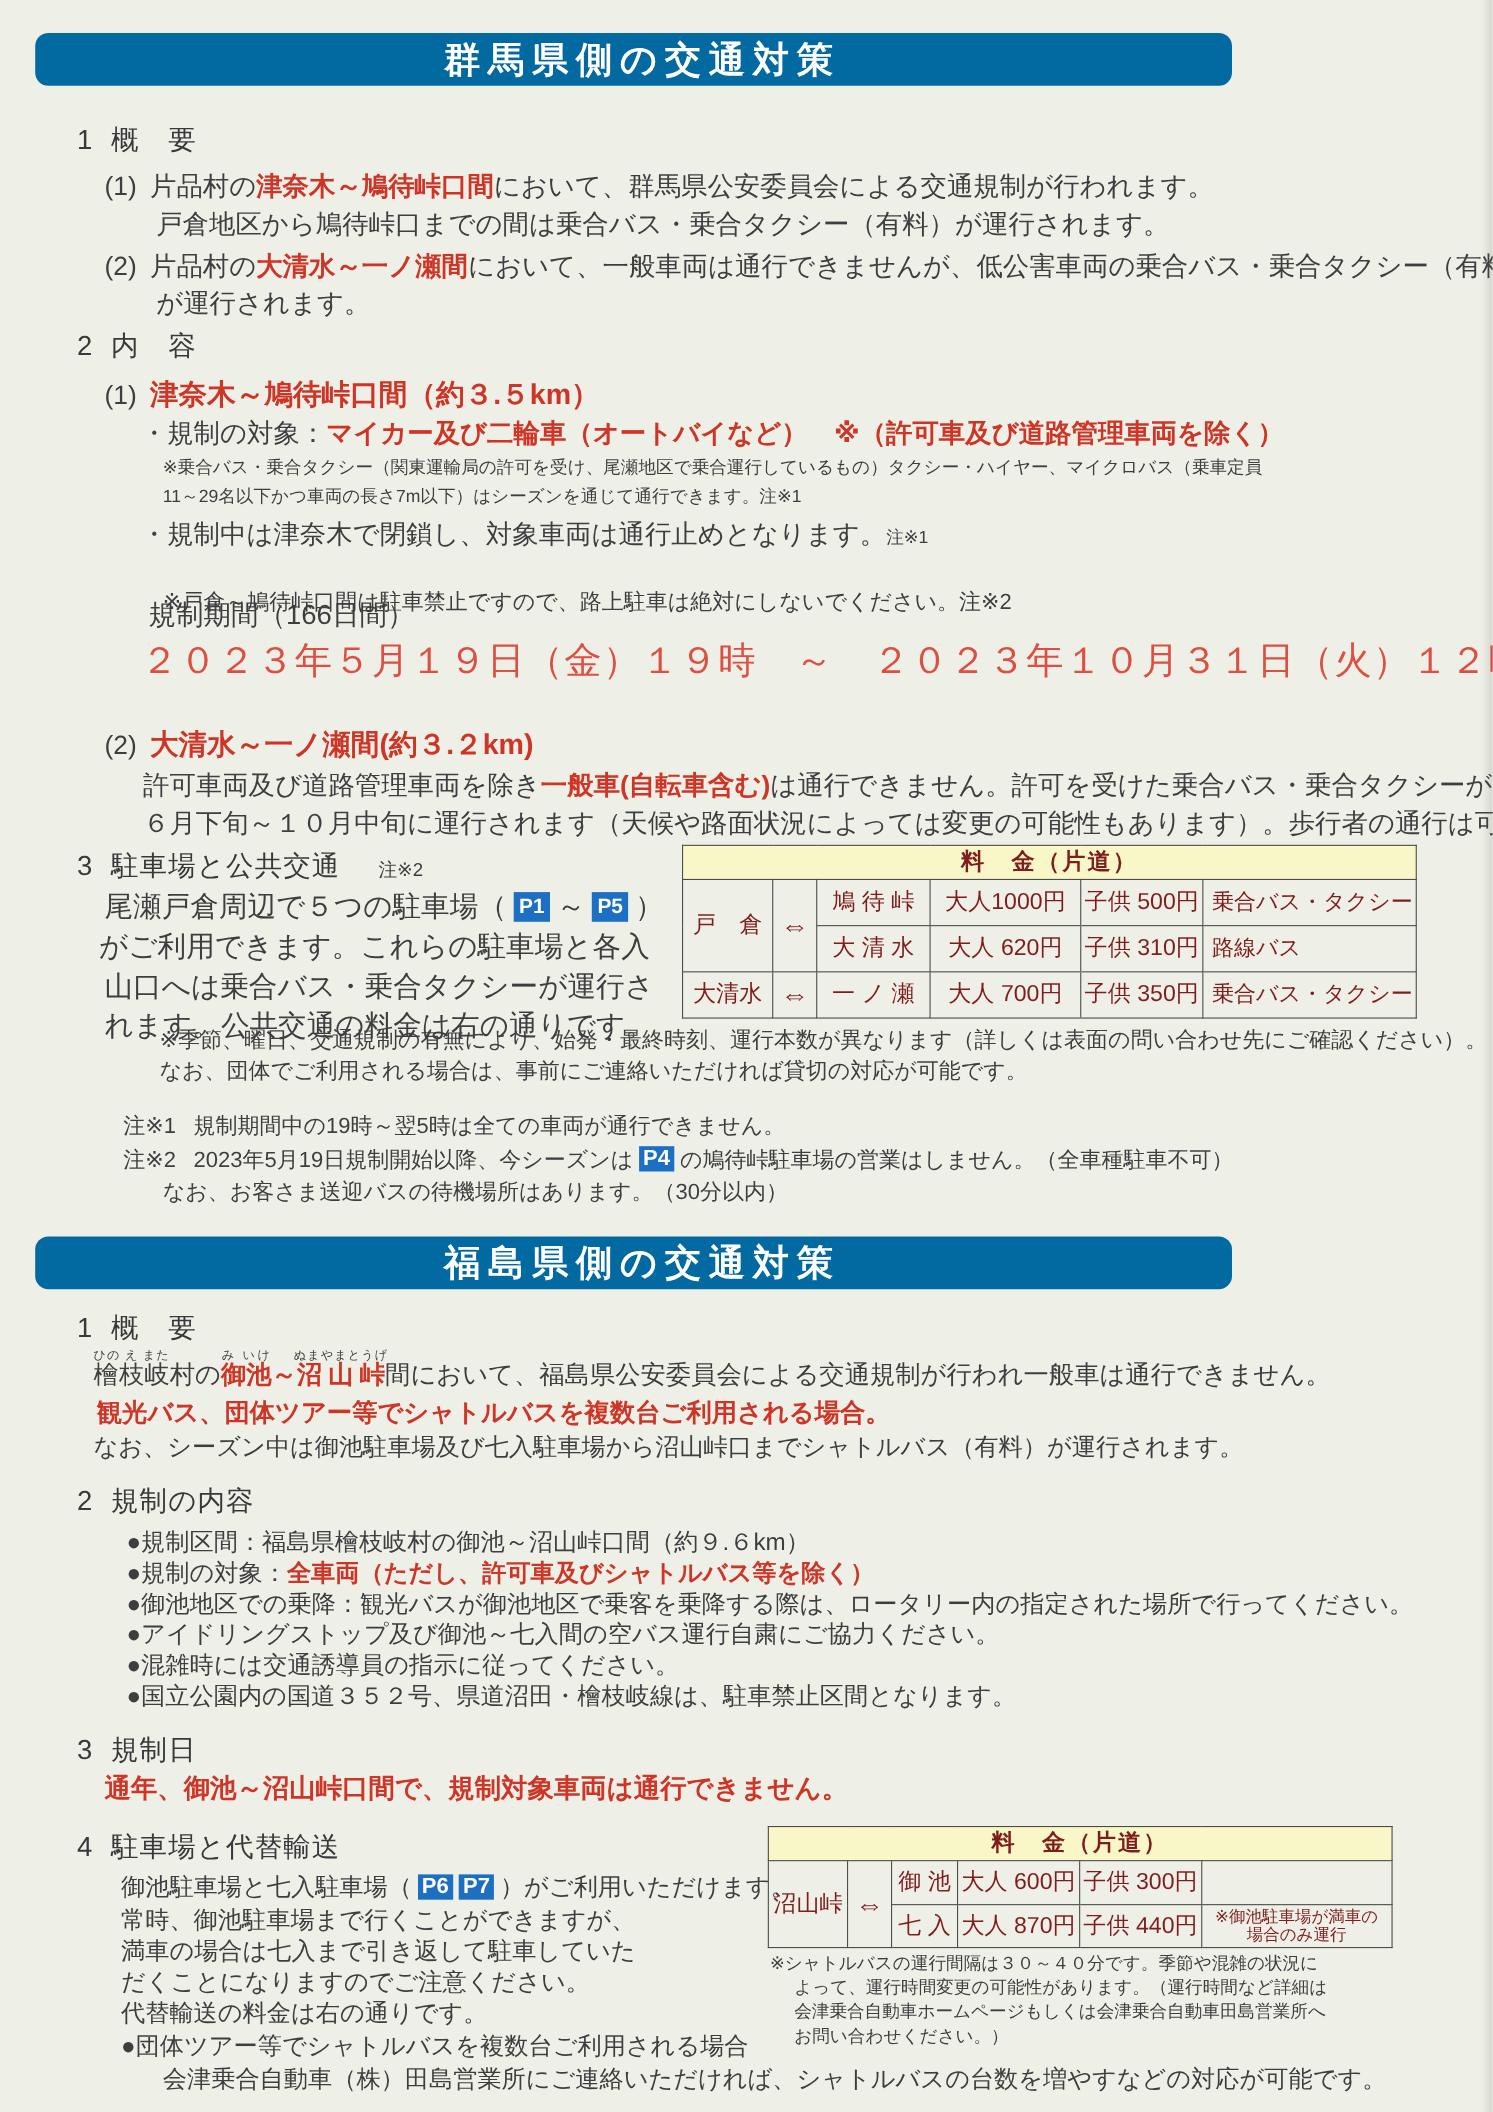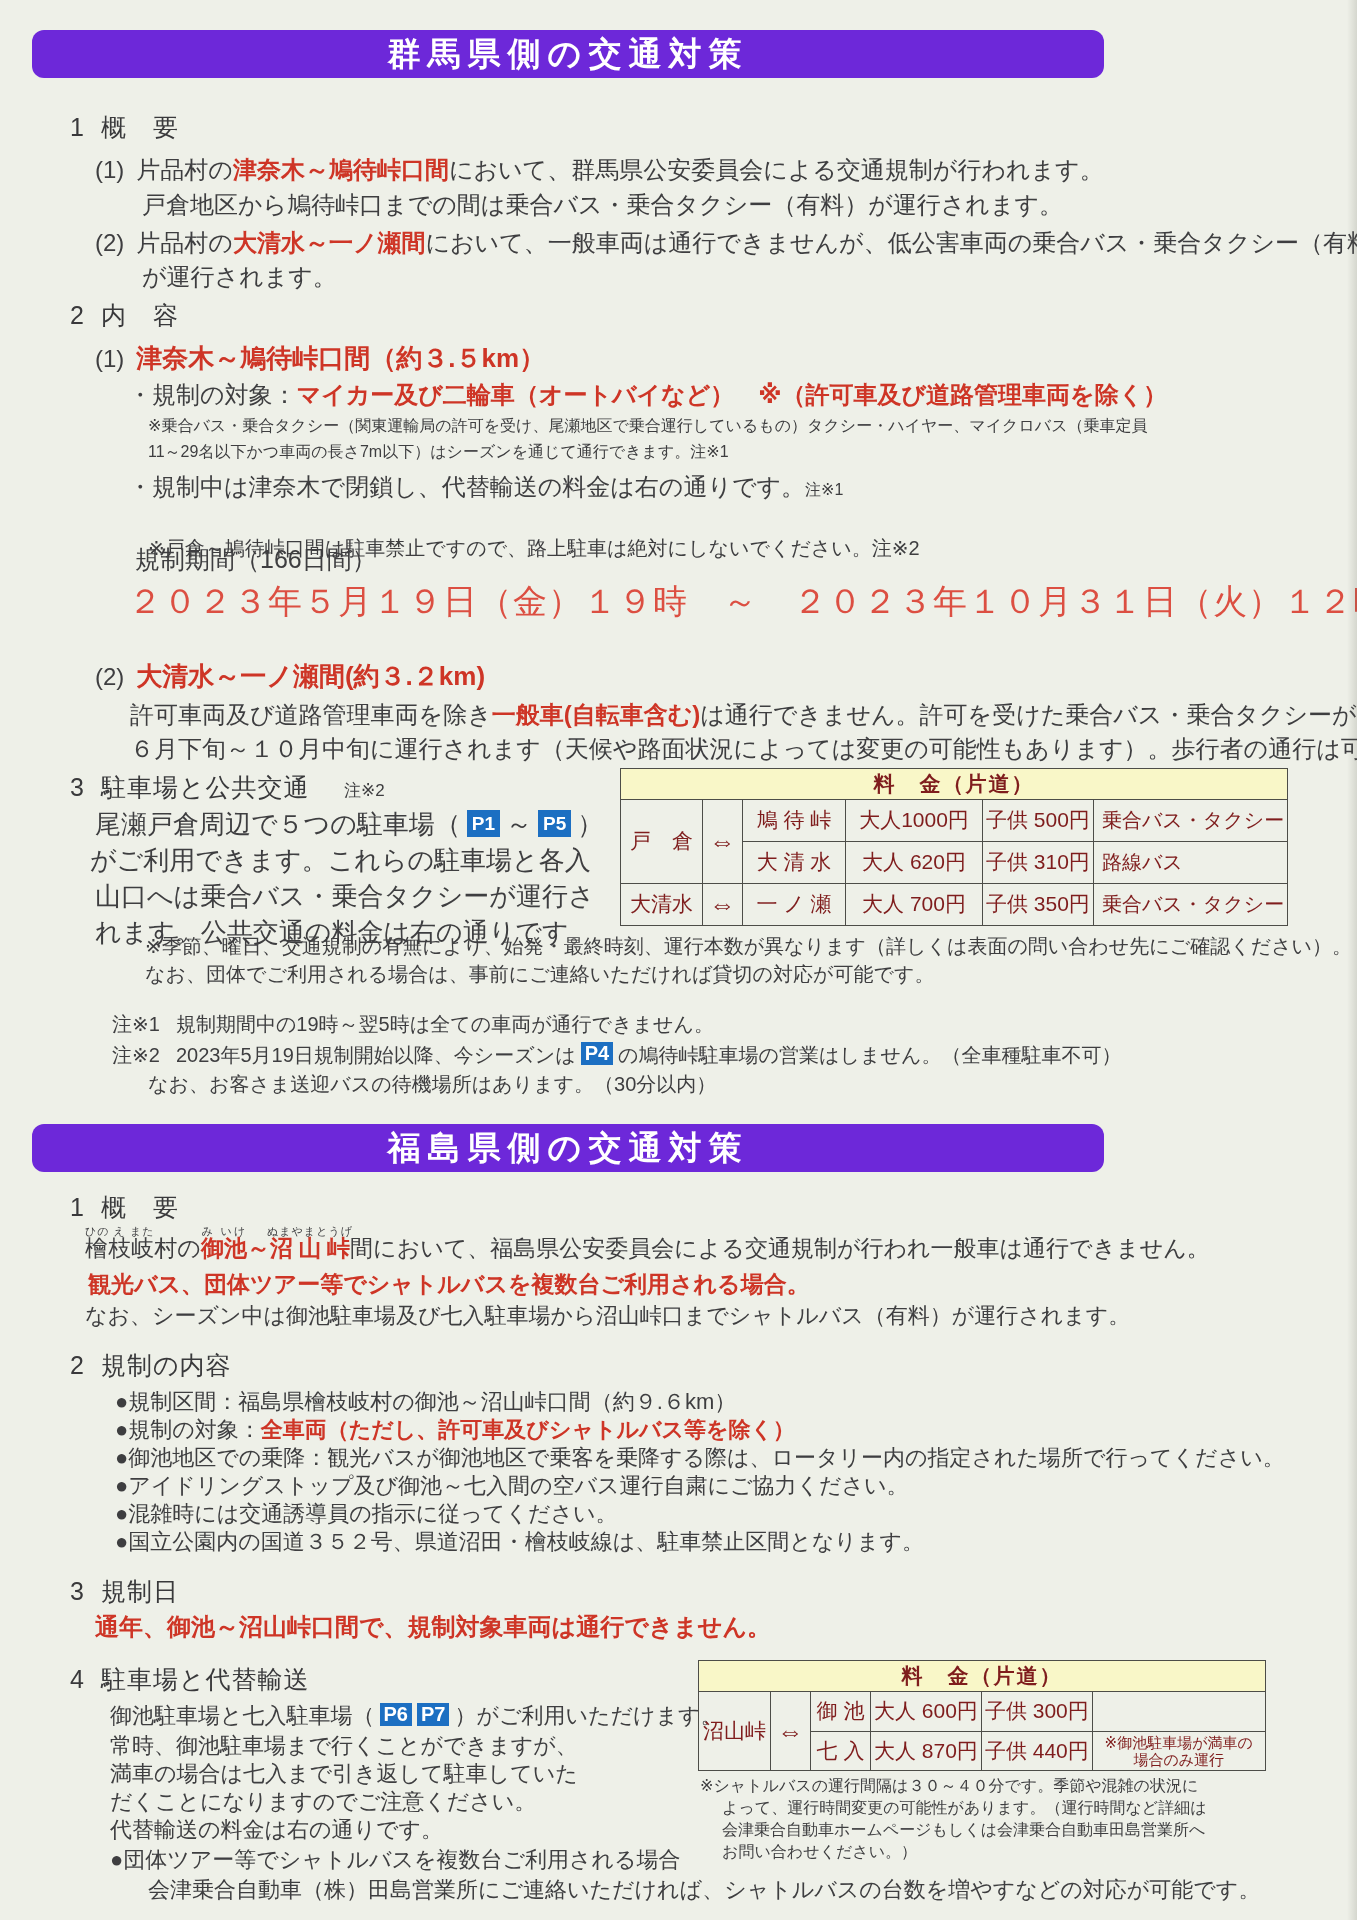--- a/index.html
+++ b/index.html
@@ -4,22 +4,22 @@
 <style>
   html,body{margin:0;padding:0}
   body{
     position:relative;width:1357px;height:1920px;overflow:hidden;
     background:#eef0e8;color:#3e3e40;
     font-family:"Liberation Sans","DejaVu Sans",sans-serif;
   }
   .abs{position:absolute;white-space:nowrap;line-height:1.25}
   .banner{
     position:absolute;left:32px;width:1072px;height:48px;border-radius:12px;
-    background:#6d28d9;color:#ffffff;display:flex;align-items:center;justify-content:center;
-    font-size:33px;font-weight:700;letter-spacing:7px;
+    background:#0369a1;color:#ffffff;display:flex;align-items:center;justify-content:center;
+    font-size:33px;font-weight:700;letter-spacing:7px;padding-left:16px;
   }
   .h-sec{font-size:25px;font-weight:400;color:#39393b;letter-spacing:1px}
   .h-sec .num{display:inline-block;margin-right:16px}
   .lbl{display:inline-block;margin-right:12px}
   .t26{font-size:26px}
   .t24{font-size:24px}
   .t23{font-size:23px}
   .t22{font-size:22px}
   .t20{font-size:20px}
   .t19{font-size:16px}
@@ -57,21 +57,21 @@
 
 <div class="abs h-sec" style="left:70px;top:300px"><span class="num">2</span><span>内　容</span></div>
 
 <div class="abs t26" style="left:95px;top:342px"><span class="lbl" style="color:#3e3e40;font-size:24px">(1)</span><span class="red-b">津奈木～鳩待峠口間（約３.５km）</span></div>
 
 <div class="abs t24" style="left:128px;top:380px"><span>・規制の対象：</span><span class="red-b">マイカー及び二輪車（オートバイなど）　※（許可車及び道路管理車両を除く）</span></div>
 
 <div class="abs t19" style="left:148px;top:416px">※乗合バス・乗合タクシー（関東運輸局の許可を受け、尾瀬地区で乗合運行しているもの）タクシー・ハイヤー、マイクロバス（乗車定員</div>
 <div class="abs t19" style="left:148px;top:442px">11～29名以下かつ車両の長さ7m以下）はシーズンを通じて通行できます。注※1</div>
 
-<div class="abs t24" style="left:128px;top:472px"><span>・規制中は津奈木で閉鎖し、代替輸送の料金は右の通りです。</span><span class="t19">注※1</span></div>
+<div class="abs t24" style="left:128px;top:472px"><span>・規制中は津奈木で閉鎖し、対象車両は通行止めとなります。</span><span class="t19">注※1</span></div>
 <div class="abs t20" style="left:148px;top:536px">※戸倉～鳩待峠口間は駐車禁止ですので、路上駐車は絶対にしないでください。注※2</div>
 
 <div class="abs" style="left:135px;top:544px;font-size:25px">規制期間（166日間）</div>
 <div class="abs date" style="left:128px;top:580px">２０２３年５月１９日（金）１９時　～　２０２３年１０月３１日（火）１２時</div>
 
 <div class="abs t26" style="left:95px;top:660px"><span class="lbl" style="color:#3e3e40;font-size:24px">(2)</span><span class="red-b">大清水～一ノ瀬間(約３.２km)</span></div>
 <div class="abs t24" style="left:130px;top:700px"><span>許可車両及び道路管理車両を除き</span><span class="red-b">一般車(自転車含む)</span><span>は通行できません。許可を受けた乗合バス・乗合タクシーが</span></div>
 <div class="abs t24" style="left:130px;top:734px">６月下旬～１０月中旬に運行されます（天候や路面状況によっては変更の可能性もあります）。歩行者の通行は可能です。</div>
 
 <div class="abs h-sec" style="left:70px;top:772px"><span class="num">3</span><span>駐車場と公共交通</span></div>

